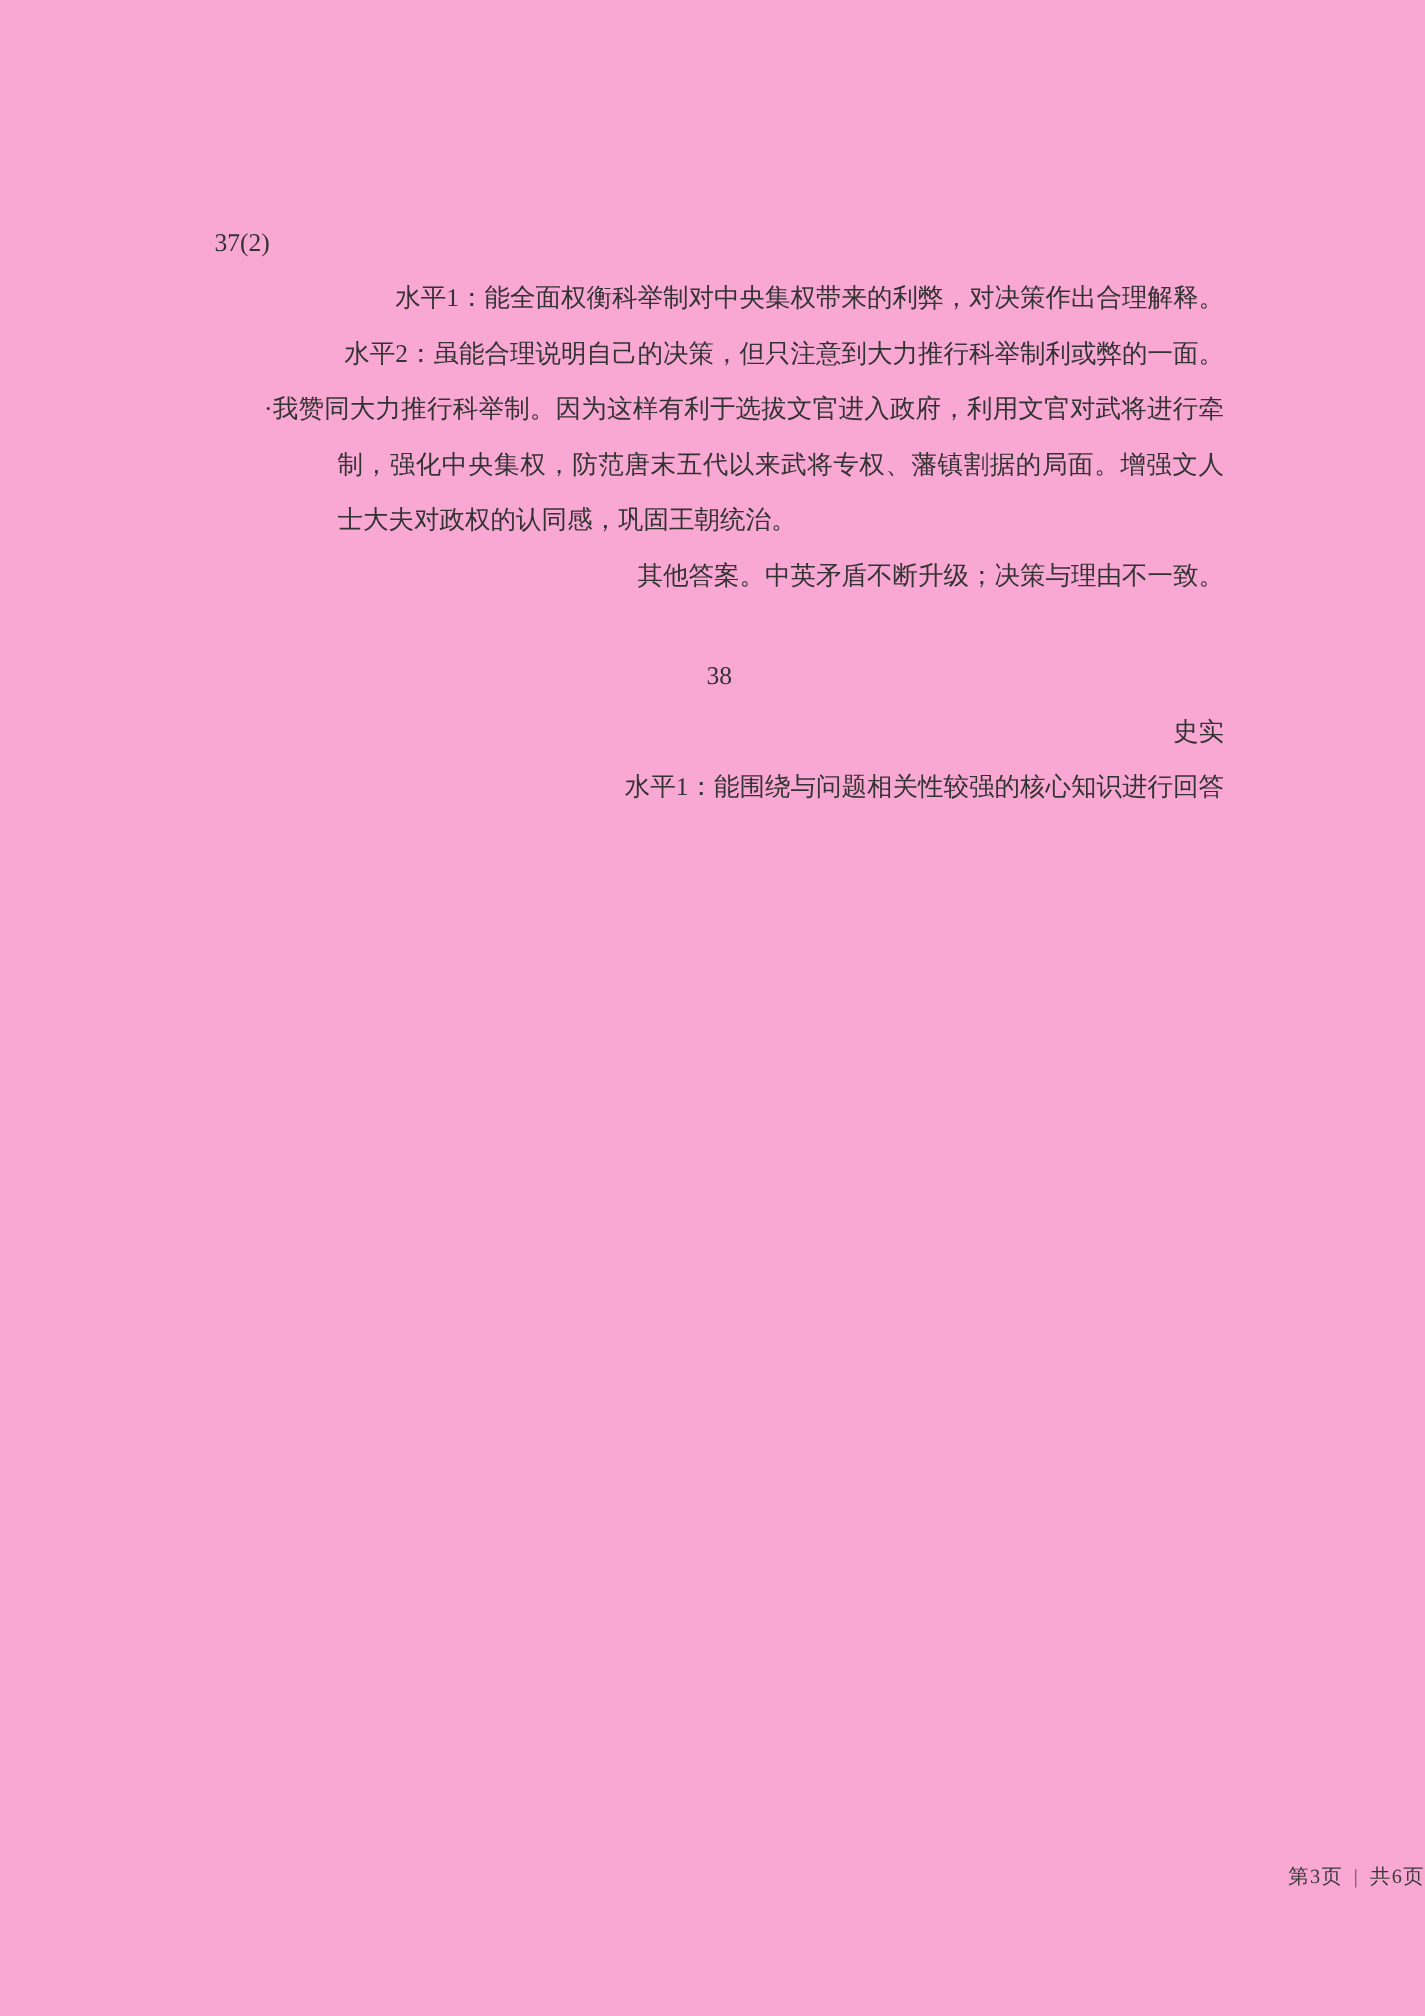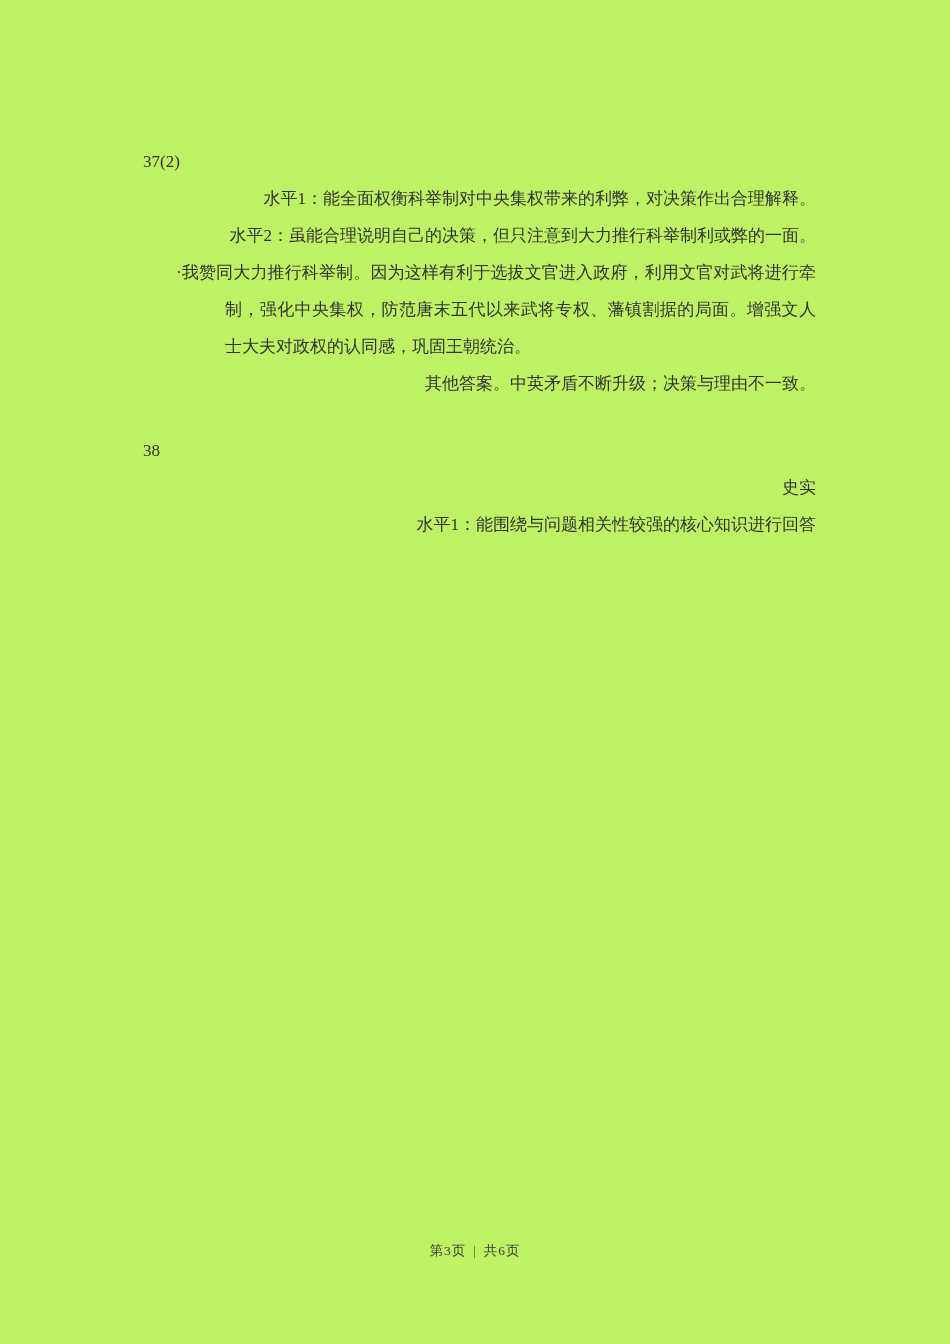--- a/index.html
+++ b/index.html
@@ -5,21 +5,21 @@
   * { margin: 0; padding: 0; box-sizing: border-box; }
   html, body { background: #ffffff; }
   body {
     font-family: "Liberation Serif", "DejaVu Serif", serif;
     color: #333333;
   }
   .page {
     position: relative;
     width: 950px;
     height: 1344px;
-    background: #bef264;
+    background: #f9a8d4;
     overflow: hidden;
     font-family: Liberation Serif, serif;
   }
   .content {
     position: absolute;
     left: 143px;
     top: 143px;
     width: 673px;
     font-size: 17px;
     line-height: 37px;
@@ -42,27 +42,28 @@
   .p-bullet-alt {
     padding-left: 82px;
     text-indent: -17px;
   }
   .p-bullet-wide {
     padding-left: 92px;
     text-indent: -59px;
   }
   .section-38 {
     margin-top: 30px;
+    text-align: center;
   }
   .footer {
     position: absolute;
     left: 0;
     top: 1238px;
     width: 100%;
-    text-align: center;
+    text-align: right;
     font-size: 13.5px;
     line-height: 26px;
     color: #3a3a3a;
     letter-spacing: 1px;
   }
   .footer .sep {
     margin: 0 7px;
     color: #555555;
   }
 </style>

